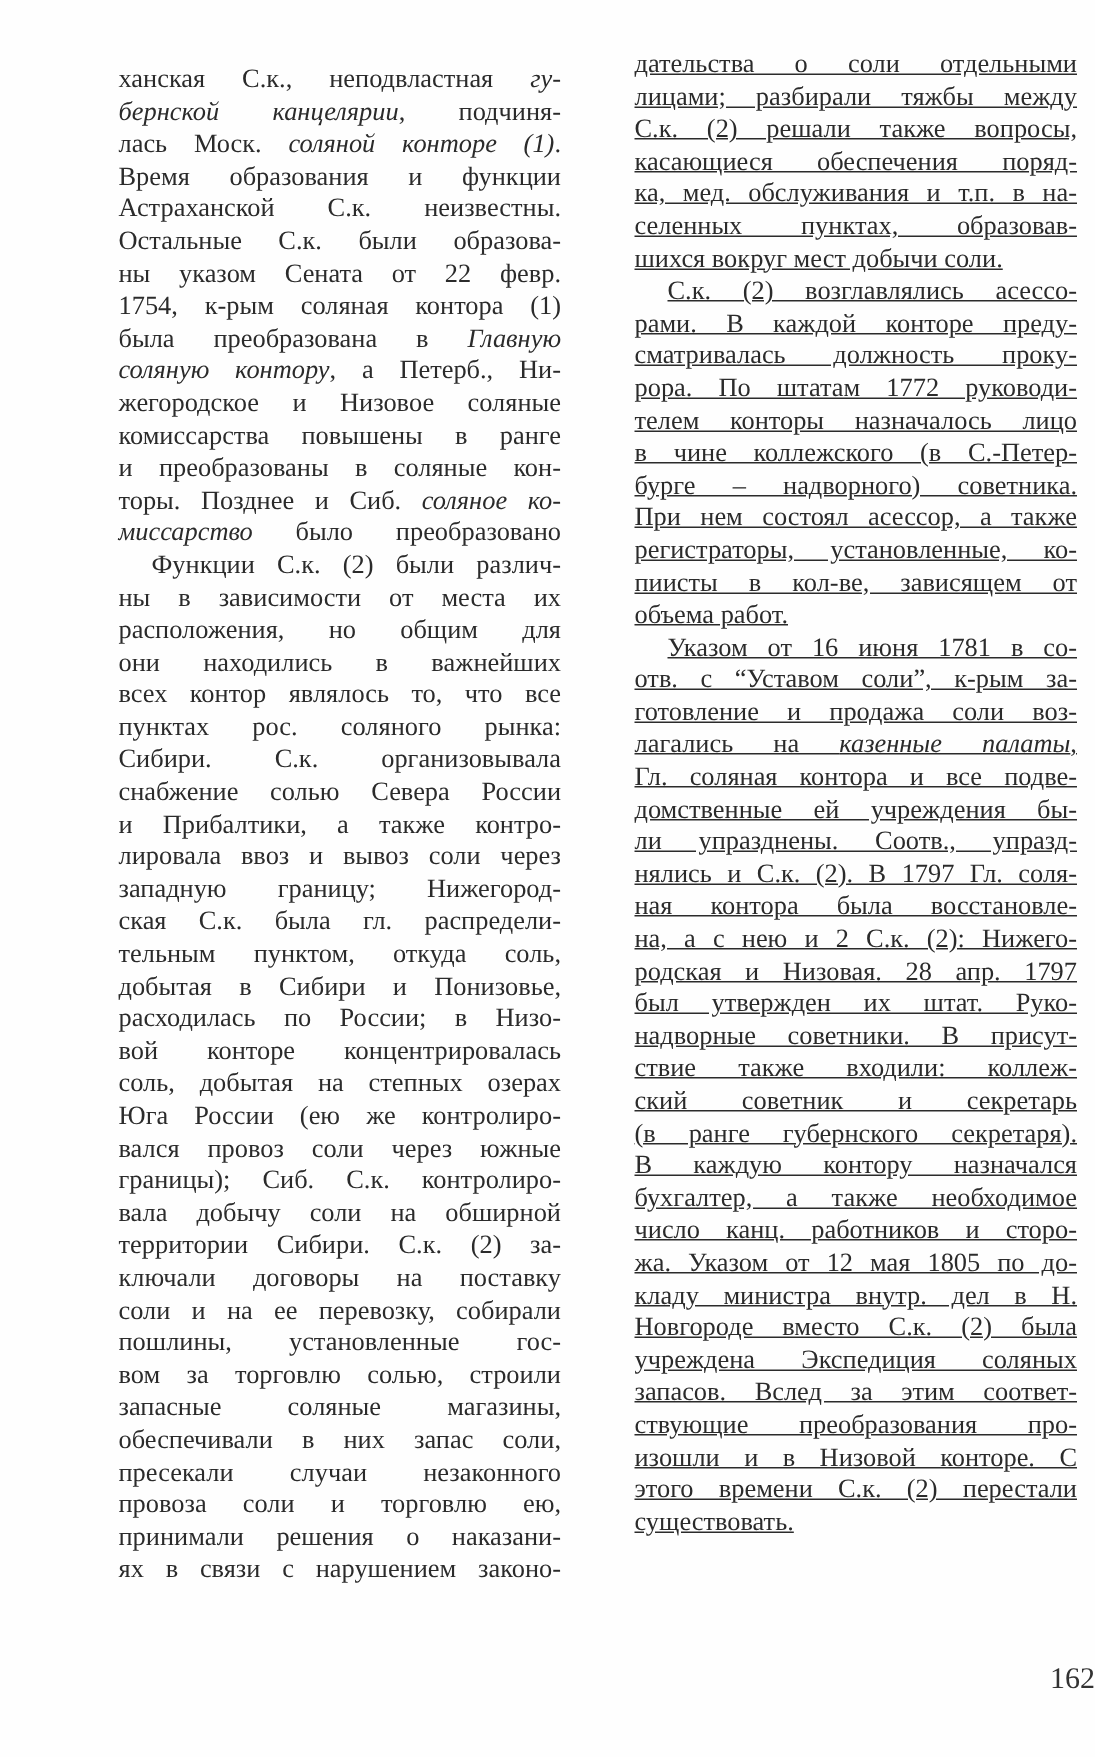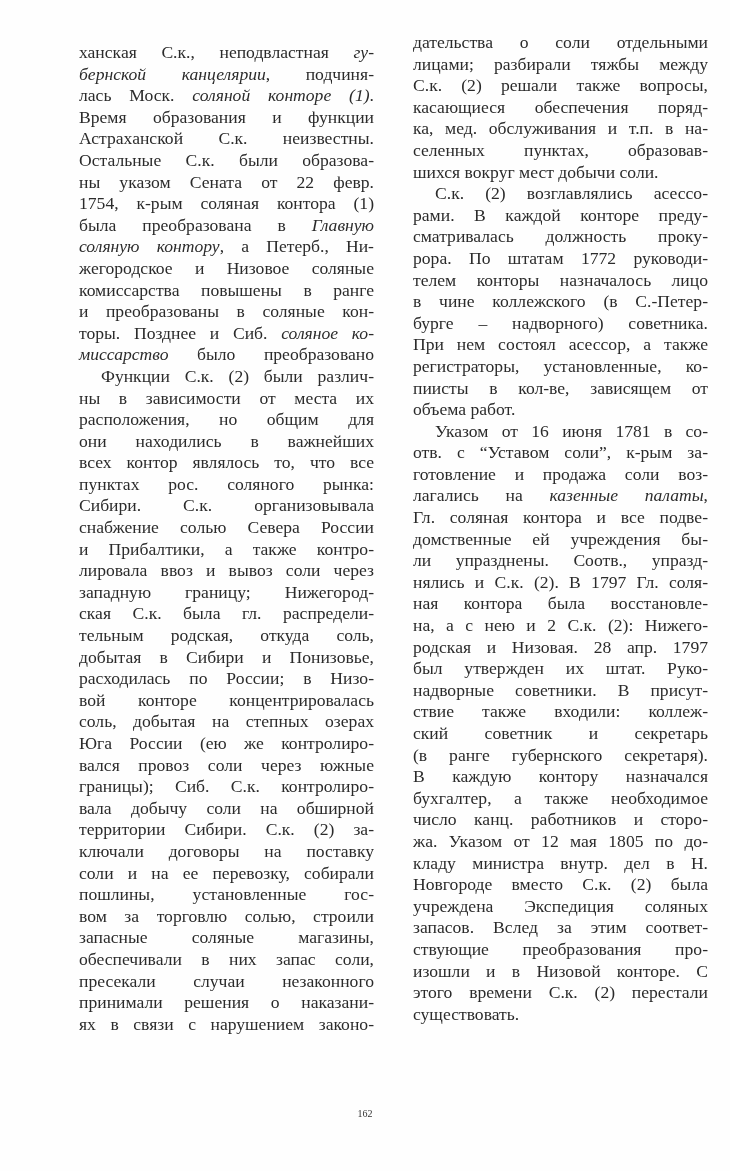--- a/index.html
+++ b/index.html
@@ -9,28 +9,28 @@
     position: absolute;
     top: 42px;
     width: 295px;
     font-family: "Liberation Serif", "DejaVu Serif", serif;
     font-size: 17.6px;
     line-height: 21.6px;
     text-align: justify;
     color: #2b2b2b;
   }
   .col.left { left: 79px; }
-  .col.right { left: 413px; top: 32px; }
+  .col.right { left: 423px; top: 32px; text-decoration: underline; }
   .line { display: block; white-space: nowrap; text-align-last: justify; text-align: justify; height: 21.6px; }
   .line.last { text-align-last: left; }
   .line.indent { padding-left: 22px; }
   i { font-style: italic; }
   .pageno {
-    position: absolute; left: 0; width: 730px; top: 1108px; text-align: center;
-    font-family: "Liberation Serif", "DejaVu Serif", serif; font-size: 10px; color: #333;
+    position: absolute; left: 0; width: 730px; top: 1108px; text-align: right;
+    font-family: "Liberation Serif", "DejaVu Serif", serif; font-size: 20px; color: #333;
   }
 </style>
 </head>
 <body>
 
 <div class="page">
   <div class="col left">
       <div>
         <span class="line"><span>ханская С.к., неподвластная </span><i>гу-</i></span>
         <span class="line"><i>бернской канцелярии</i><span>, подчиня-</span></span>
@@ -54,37 +54,38 @@
         <span class="line"><span>расположения, но общим для</span></span>
         <span class="line"><span>они находились в важнейших</span></span>
         <span class="line"><span>всех контор являлось то, что все</span></span>
         <span class="line"><span>пунктах рос. соляного рынка:</span></span>
         <span class="line"><span>Сибири. С.к. организовывала</span></span>
         <span class="line"><span>снабжение солью Севера России</span></span>
         <span class="line"><span>и Прибалтики, а также контро-</span></span>
         <span class="line"><span>лировала ввоз и вывоз соли через</span></span>
         <span class="line"><span>западную границу; Нижегород-</span></span>
         <span class="line"><span>ская С.к. была гл. распредели-</span></span>
-        <span class="line"><span>тельным родская, откуда соль,</span></span>
+        <span class="line"><span>тельным пунктом, откуда соль,</span></span>
         <span class="line"><span>добытая в Сибири и Понизовье,</span></span>
         <span class="line"><span>расходилась по России; в Низо-</span></span>
         <span class="line"><span>вой конторе концентрировалась</span></span>
         <span class="line"><span>соль, добытая на степных озерах</span></span>
         <span class="line"><span>Юга России (ею же контролиро-</span></span>
         <span class="line"><span>вался провоз соли через южные</span></span>
         <span class="line"><span>границы); Сиб. С.к. контролиро-</span></span>
         <span class="line"><span>вала добычу соли на обширной</span></span>
         <span class="line"><span>территории Сибири. С.к. (2) за-</span></span>
         <span class="line"><span>ключали договоры на поставку</span></span>
         <span class="line"><span>соли и на ее перевозку, собирали</span></span>
         <span class="line"><span>пошлины, установленные гос-</span></span>
         <span class="line"><span>вом за торговлю солью, строили</span></span>
         <span class="line"><span>запасные соляные магазины,</span></span>
         <span class="line"><span>обеспечивали в них запас соли,</span></span>
         <span class="line"><span>пресекали случаи незаконного</span></span>
+        <span class="line"><span>провоза соли и торговлю ею,</span></span>
         <span class="line"><span>принимали решения о наказани-</span></span>
         <span class="line"><span>ях в связи с нарушением законо-</span></span>
       </div>
     </div>
   <div class="col right">
       <div>
         <span class="line"><span>дательства о соли отдельными</span></span>
         <span class="line"><span>лицами; разбирали тяжбы между</span></span>
         <span class="line"><span>С.к. (2) решали также вопросы,</span></span>
         <span class="line"><span>касающиеся обеспечения поряд-</span></span>

